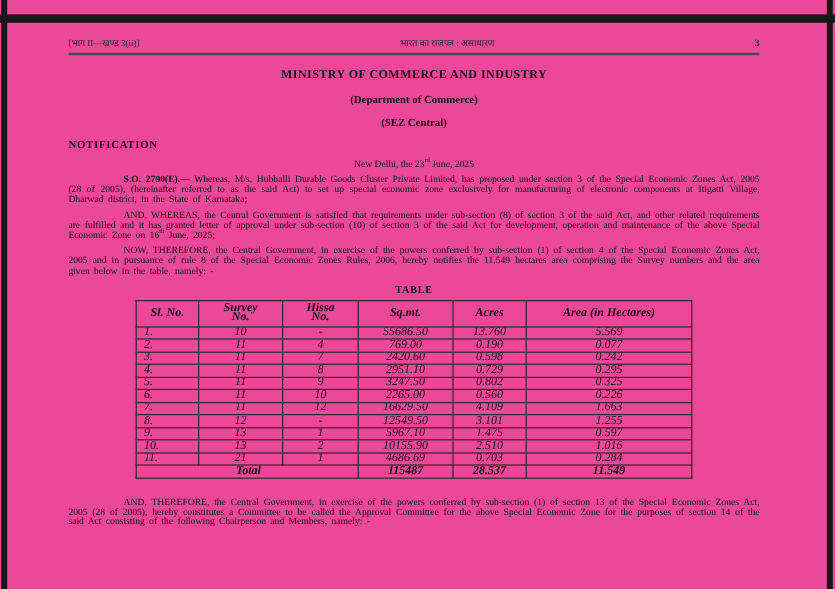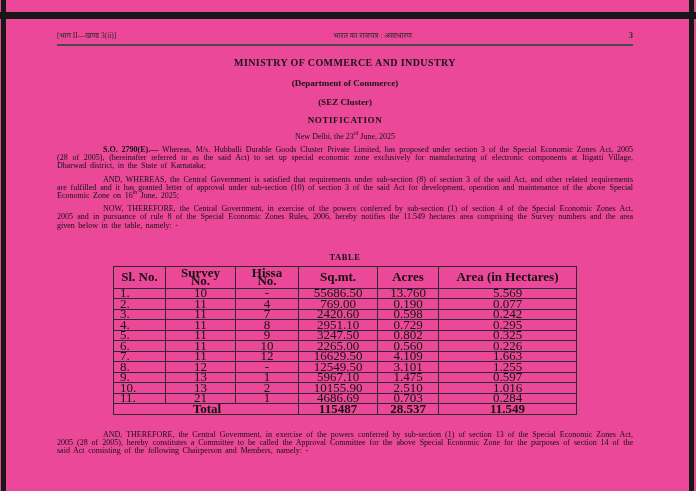--- a/index.html
+++ b/index.html
@@ -24,37 +24,38 @@
   .masthead {
     display: flex; justify-content: space-between; align-items: flex-end;
     font-size: 7.5px; color: #2a2a2a;
     padding-bottom: 4px; border-bottom: 2px solid #4a4a4a;
   }
   .masthead .num { font-weight: bold; font-size: 8px; }
 
   .t-ministry     { margin-top: 11px; text-align: center; font-weight: bold; font-size: 10px;  letter-spacing: 0.4px; }
   .t-dept         { margin-top: 10px; text-align: center; font-weight: bold; font-size: 9px; }
   .t-division     { margin-top: 9px;  text-align: center; font-weight: bold; font-size: 9px; }
-  .t-notification { margin-top: 8px;  text-align: center; font-weight: bold; font-size: 9px;  letter-spacing: 0.6px; }
+  .t-notification { margin-top: 8px;  font-weight: bold; font-size: 9px;  letter-spacing: 0.6px; }
   .t-dateline     { margin-top: 7px;  text-align: center; font-size: 8px; }
 
   .para {
     margin-top: 5px;
     font-size: 8px; line-height: 8.2px;
     text-align: justify; text-indent: 46px;
     word-spacing: 1.6px; color: #121212;
   }
   .para sup, .t-dateline sup { font-size: 5.5px; line-height: 0; }
 
-  .table-label { margin-top: 22px; text-align: center; font-weight: bold; font-size: 8.5px; letter-spacing: 0.6px; }
+  .table-label { margin-top: 6px; text-align: center; font-weight: bold; font-size: 8.5px; letter-spacing: 0.6px; }
 
   table.survey {
     margin: 4px auto 16px; border-collapse: collapse;
-    width: 463px; font-size: 13px; color: #121212;
+    width: 463px; font-size: 10px; color: #121212;
     table-layout: fixed;
+    font-style: italic;
   }
   table.survey th, table.survey td {
     border: 1px solid #2b2b2b;
     padding: 0.5px 4px;
     text-align: center;
     line-height: 8.5px;
     overflow: hidden;
   }
   table.survey th {
     font-weight: bold; white-space: pre-line;
@@ -76,21 +77,21 @@
   <div class="content">
 
     <div class="masthead">
       <span>[भाग II—खण्ड 3(ii)]</span>
       <span>भारत का राजपत्र : असाधारण</span>
       <span class="num">3</span>
     </div>
 
     <div class="t-ministry">MINISTRY OF COMMERCE AND INDUSTRY</div>
     <div class="t-dept">(Department of Commerce)</div>
-    <div class="t-division">(SEZ Cluster)</div>
+    <div class="t-division">(SEZ Central)</div>
     <div class="t-notification">NOTIFICATION</div>
     <div class="t-dateline"><span>New Delhi, the 23</span><sup>rd</sup><span> June, 2025</span></div>
 
     <div class="para"><b>S.O. 2790(E).—</b><span> Whereas, M/s. Hubballi Durable Goods Cluster Private Limited, has proposed under section 3 of the Special Economic Zones Act, 2005 (28 of 2005), (hereinafter referred to as the said Act) to set up special economic zone exclusively for manufacturing of electronic components at Itigatti Village, Dharwad district, in the State of Karnataka;</span></div>
     <div class="para"><span>AND, WHEREAS, the Central Government is satisfied that requirements under sub-section (8) of section 3 of the said Act, and other related requirements are fulfilled and it has granted letter of approval under sub-section (10) of section 3 of the said Act for development, operation and maintenance of the above Special Economic Zone on 16</span><sup>th</sup><span> June, 2025;</span></div>
     <div class="para"><span>NOW, THEREFORE, the Central Government, in exercise of the powers conferred by sub-section (1) of section 4 of the Special Economic Zones Act, 2005 and in pursuance of rule 8 of the Special Economic Zones Rules, 2006, hereby notifies the 11.549 hectares area comprising the Survey numbers and the area given below in the table, namely: -</span></div>
 
     <div class="table-label">TABLE</div>
 
     <table class="survey">

